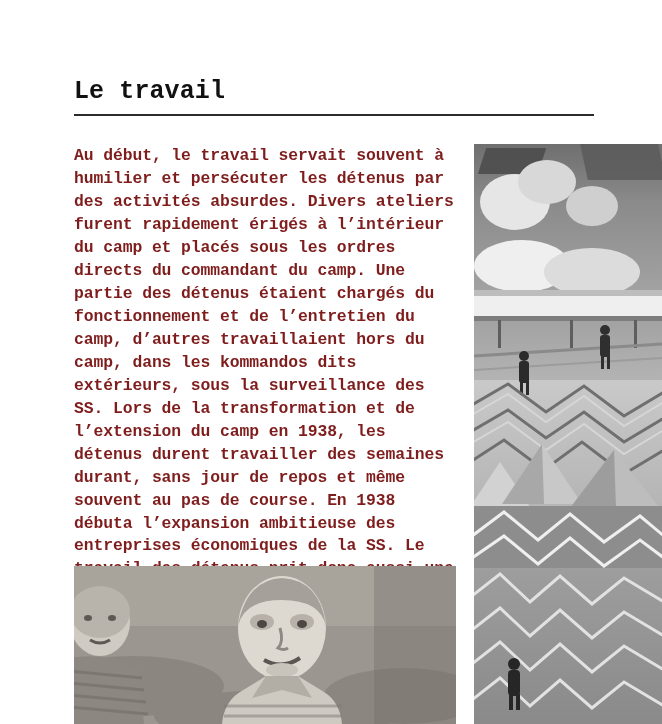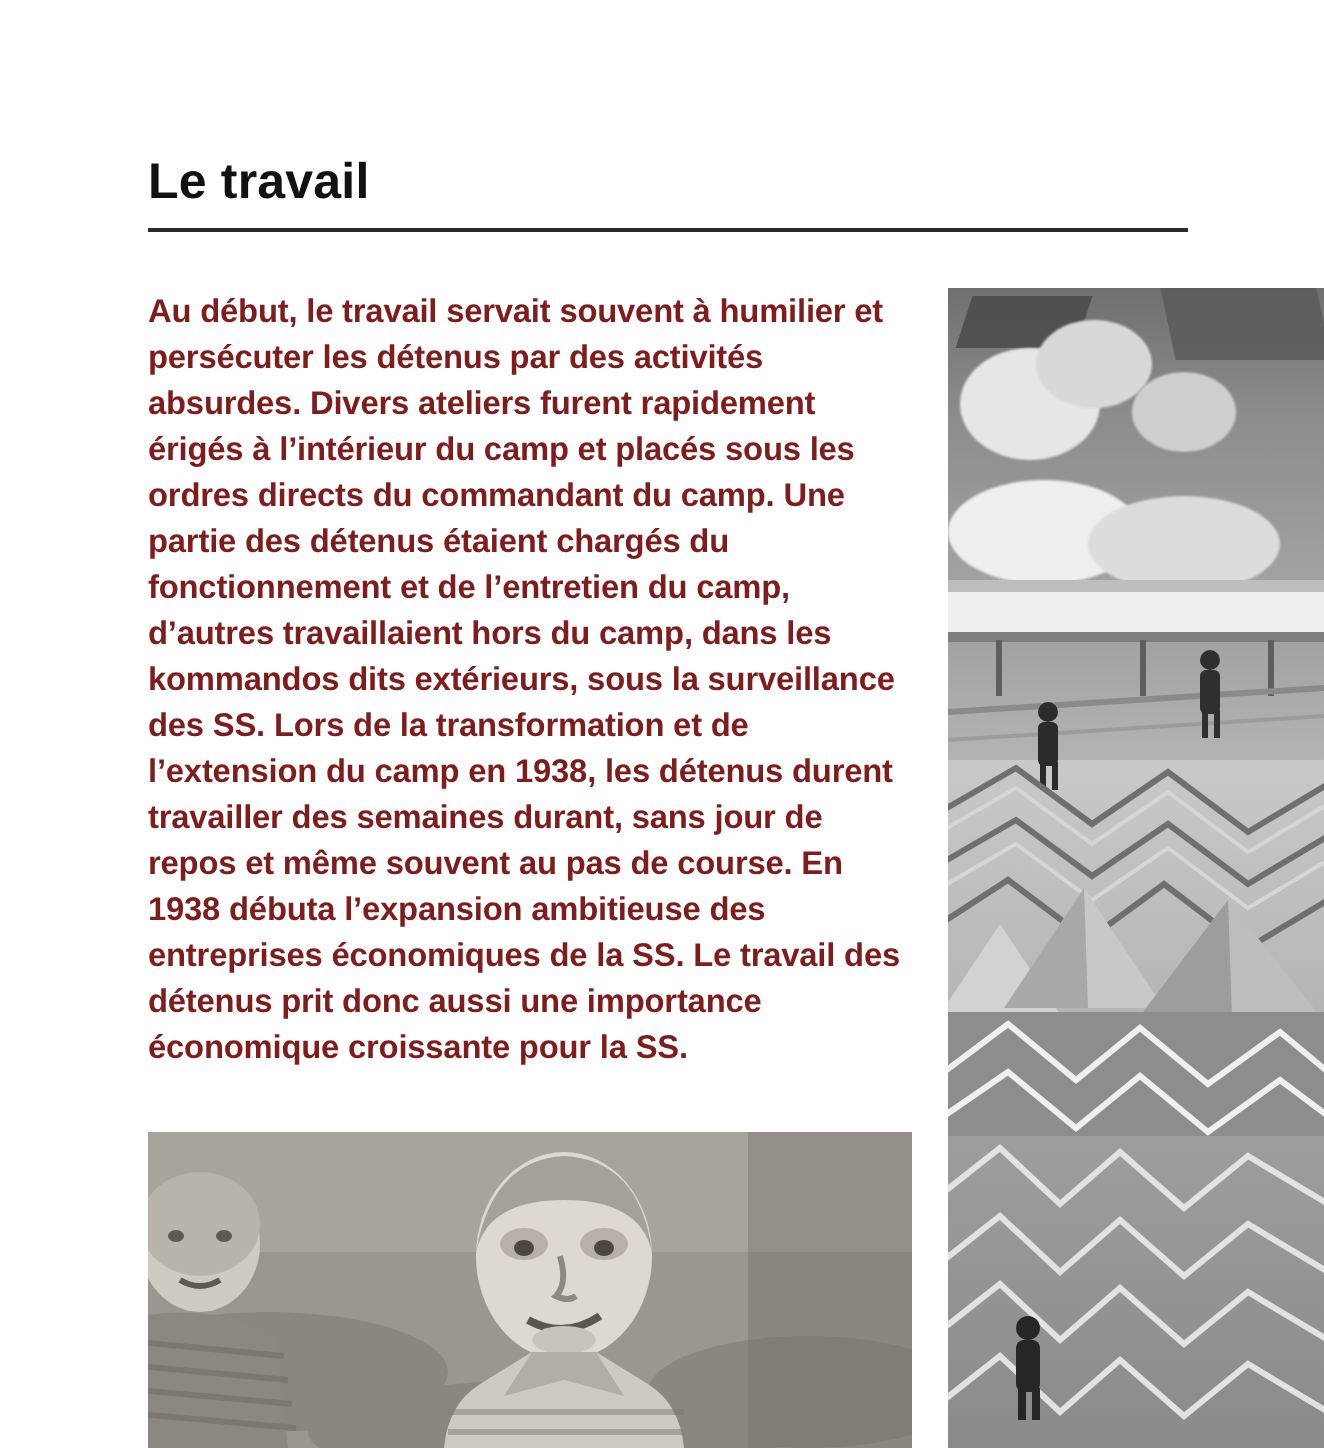--- a/index.html
+++ b/index.html
@@ -13,20 +13,21 @@
     font-family: "Liberation Sans", sans-serif;
     color: #1a1a1a;
     overflow: hidden;
     position: relative;
   }
   .page {
     position: relative;
     width: 662px;
     height: 724px;
     background: #fff;
+    font-family: Liberation Mono, monospace;
   }
   .heading-wrap {
     position: absolute;
     left: 74px;
     top: 78px;
     width: 520px;
   }
   .heading {
     font-size: 25px;
     font-weight: bold;

